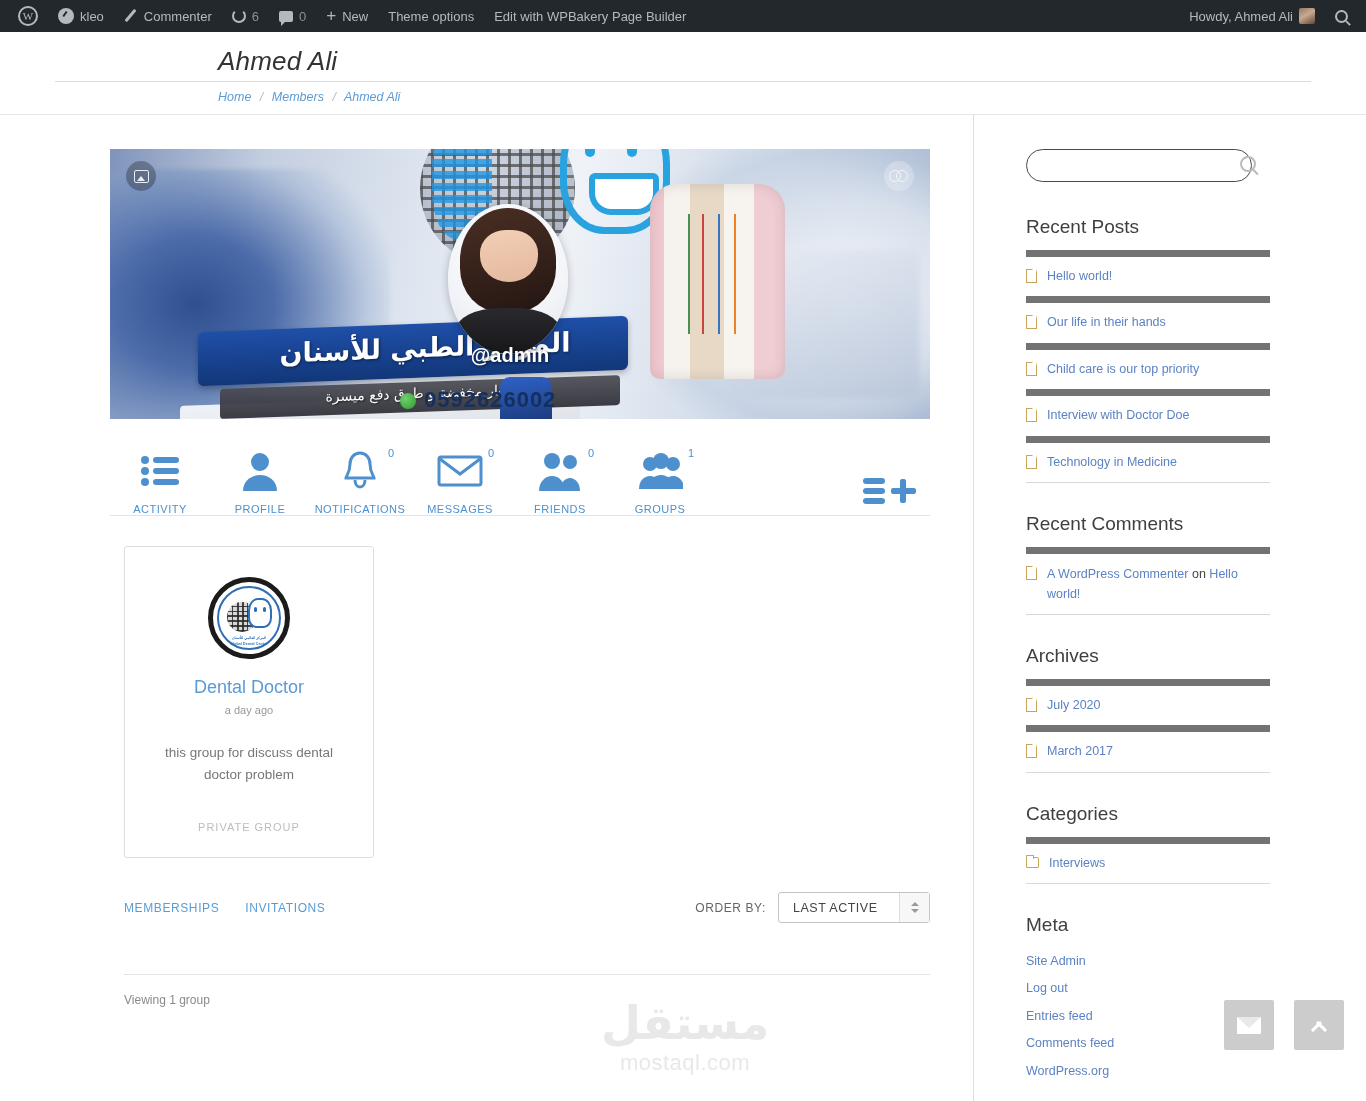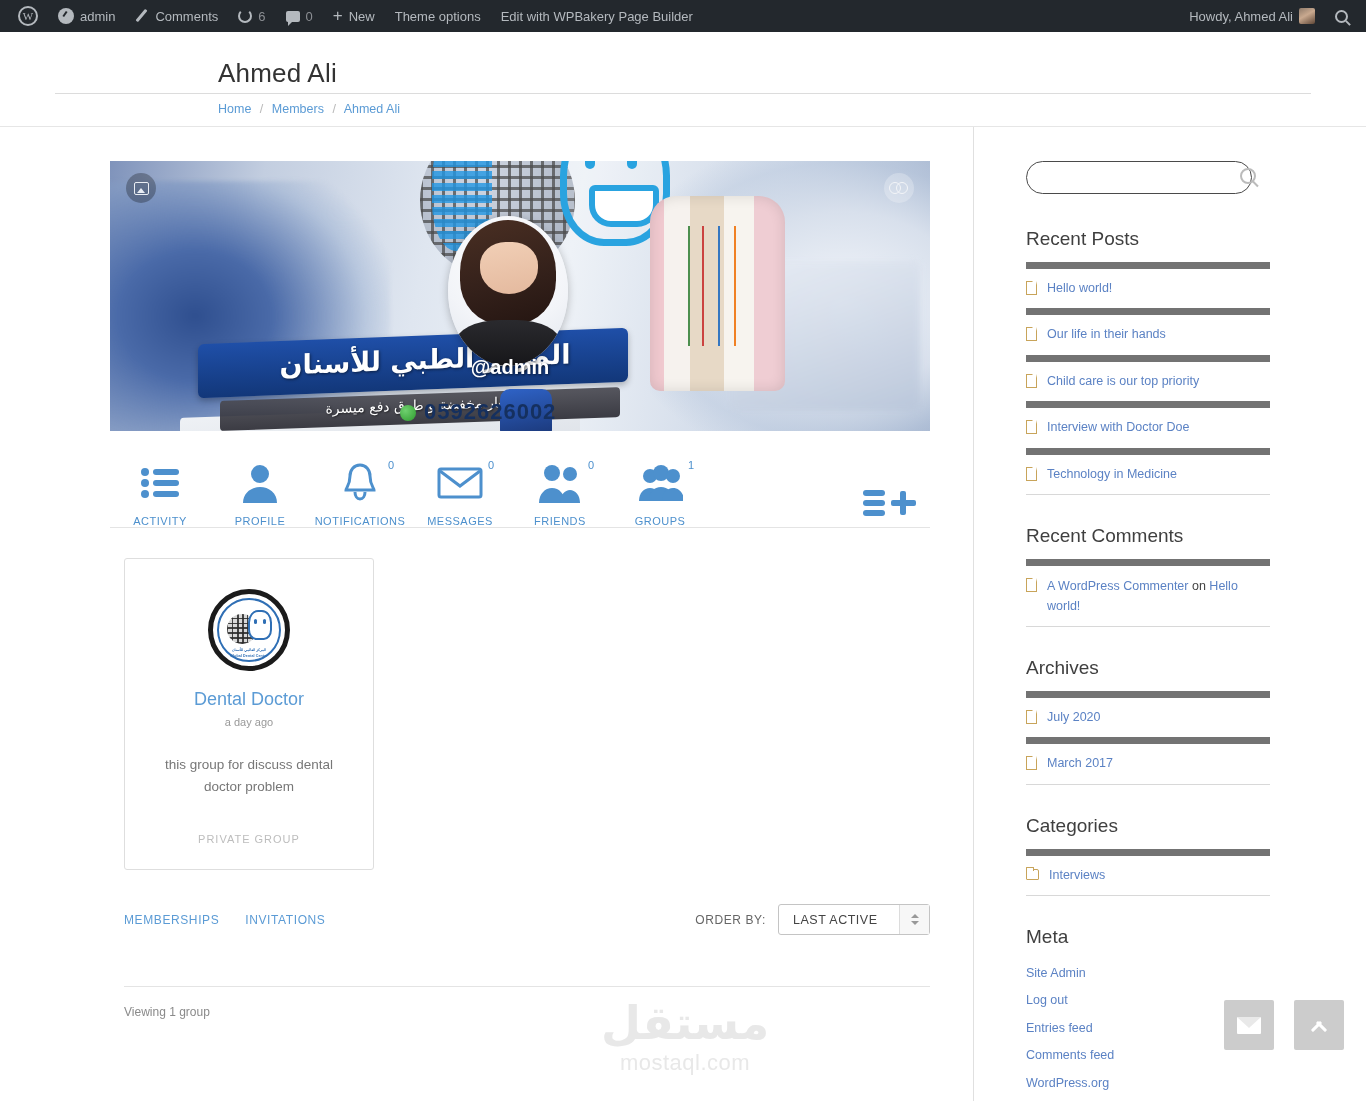--- a/index.html
+++ b/index.html
@@ -70,21 +70,21 @@
   .search-glyph{
     width:13px;height:13px;border:2px solid #b4b9be;border-radius:50%;
     display:inline-block;position:relative;
   }
   .search-glyph:after{
     content:"";position:absolute;right:-5px;bottom:-3px;width:6px;height:2px;
     background:#b4b9be;transform:rotate(45deg);
   }
 
   
-  #titlebar{ padding:26px 0 0 0; }
+  #titlebar{ padding:14px 0 0 0;font-style:italic; }
   #titlebar .inner{ width:1150px; margin:0 auto; padding-left:110px; }
   #page-title{
     font-size:26px; font-weight:400; color:#333; margin:0 0 4px 0;
     letter-spacing:.2px;
   }
   .title-rule{ width:1256px; margin:0 auto; height:1px; background:#dcdcdc; }
   #breadcrumb{
     padding:8px 0 10px 110px; width:1150px; margin:0 auto;
     font-size:12.5px; color:#999;
   }
@@ -432,25 +432,25 @@
 </style>
 </head>
 <body>
 
 <div id="adminbar">
   <div class="ab-item">
     <span class="wp-logo"></span>
   </div>
   <div class="ab-item">
     <span class="site-icon"></span>
-    <span>admin</span>
+    <span>kleo</span>
   </div>
   <div class="ab-item">
     <span class="pencil-icon"></span>
-    <span>Comments</span>
+    <span>Commenter</span>
   </div>
   <div class="ab-item">
     <span class="refresh-icon"></span>
     <span class="ab-count">6</span>
   </div>
   <div class="ab-item">
     <span class="comment-icon"></span>
     <span class="ab-count">0</span>
   </div>
   <div class="ab-item">

